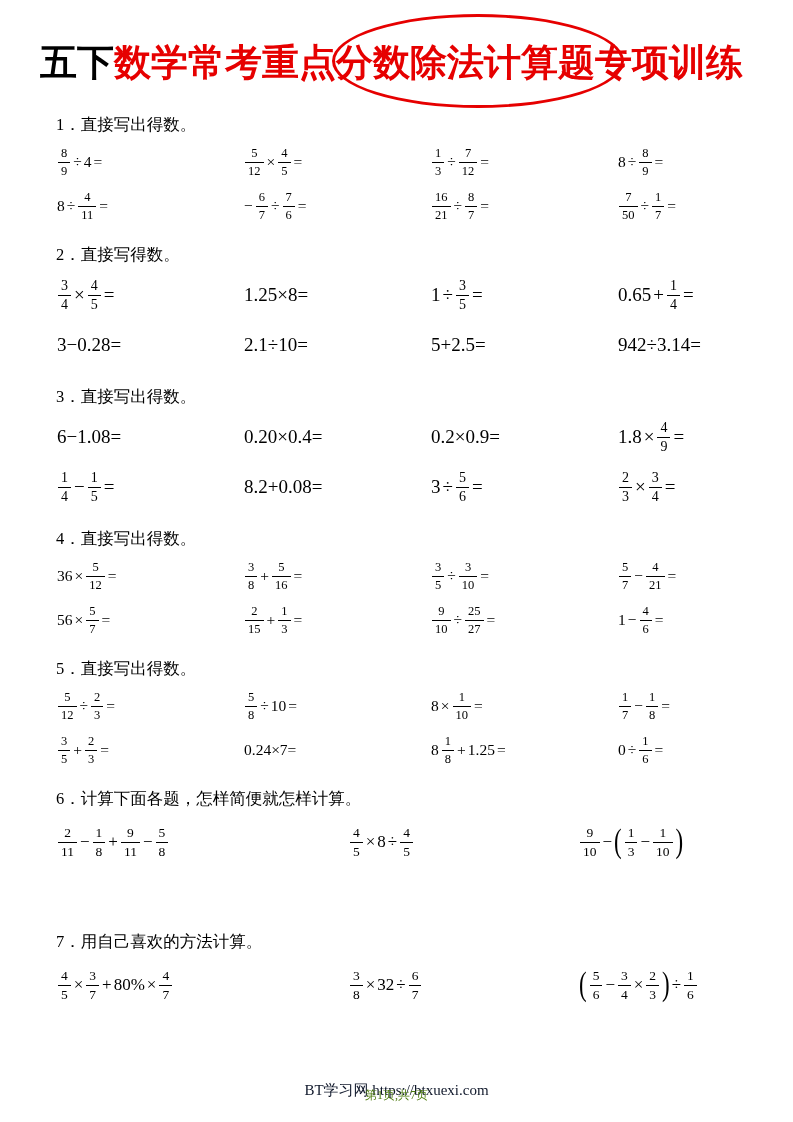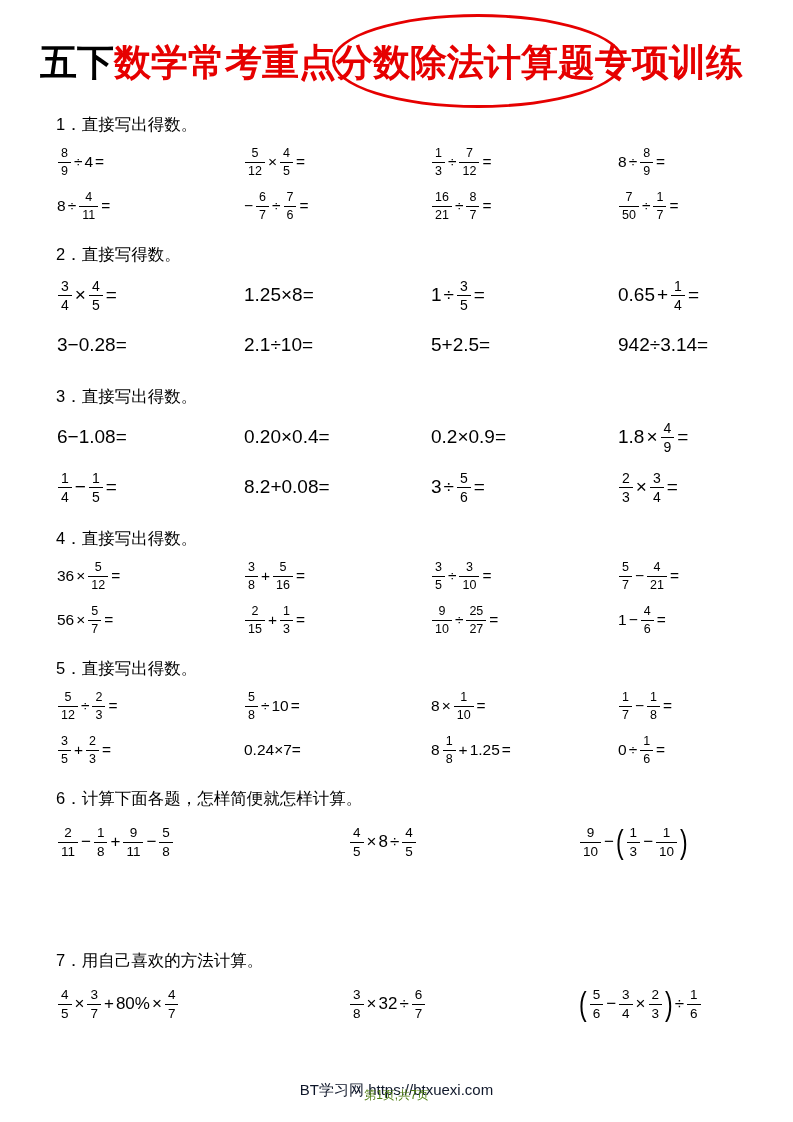--- a/index.html
+++ b/index.html
@@ -1,21 +1,21 @@
 <!DOCTYPE html>
 <html><head>
 <meta charset="utf-8">
 <style>
   html,body{margin:0;padding:0;background:#ffffff;}
   .page{
     position:relative;
     width:793px;height:1122px;
     margin:0 auto;
     background:#ffffff;
-    font-family:Liberation Sans, sans-serif;
+    font-family:Liberation Serif, serif;
     color:#000;
     overflow:hidden;
   }
   .title{
     margin:38px 0 0;
     padding:0 40px;
     font-size:37px;
     font-weight:700;
     white-space:nowrap;
     letter-spacing:0;
@@ -58,21 +58,21 @@
     font-size:1.35em;font-weight:400;
     transform:scaleY(1.45);
     margin:0 1px;
   }
   
   .s2 .cell,.s3 .cell{font-size:19px;min-height:42px;}
   .s2 .frac .fn,.s2 .frac .fd,.s3 .frac .fn,.s3 .frac .fd{font-size:14px;}
   
   .s6 .cell,.s7 .cell{font-size:17px;min-height:48px;}
   .s6 .frac .fn,.s6 .frac .fd,.s7 .frac .fn,.s7 .frac .fd{font-size:13.5px;}
-  .s6{margin-bottom:84px;}
+  .s6{margin-bottom:65px;}
   .s6 .prow,.s7 .prow{margin-bottom:0;}
   .footer{
     position:absolute;left:0;right:0;bottom:18px;
     text-align:center;
   }
   .watermark{color:#0f172a;font-size:15px;}
   .pageinfo{font-size:12px;color:#4d7c0f;margin-top:-13px;}
 </style>
 </head>
 <body>

